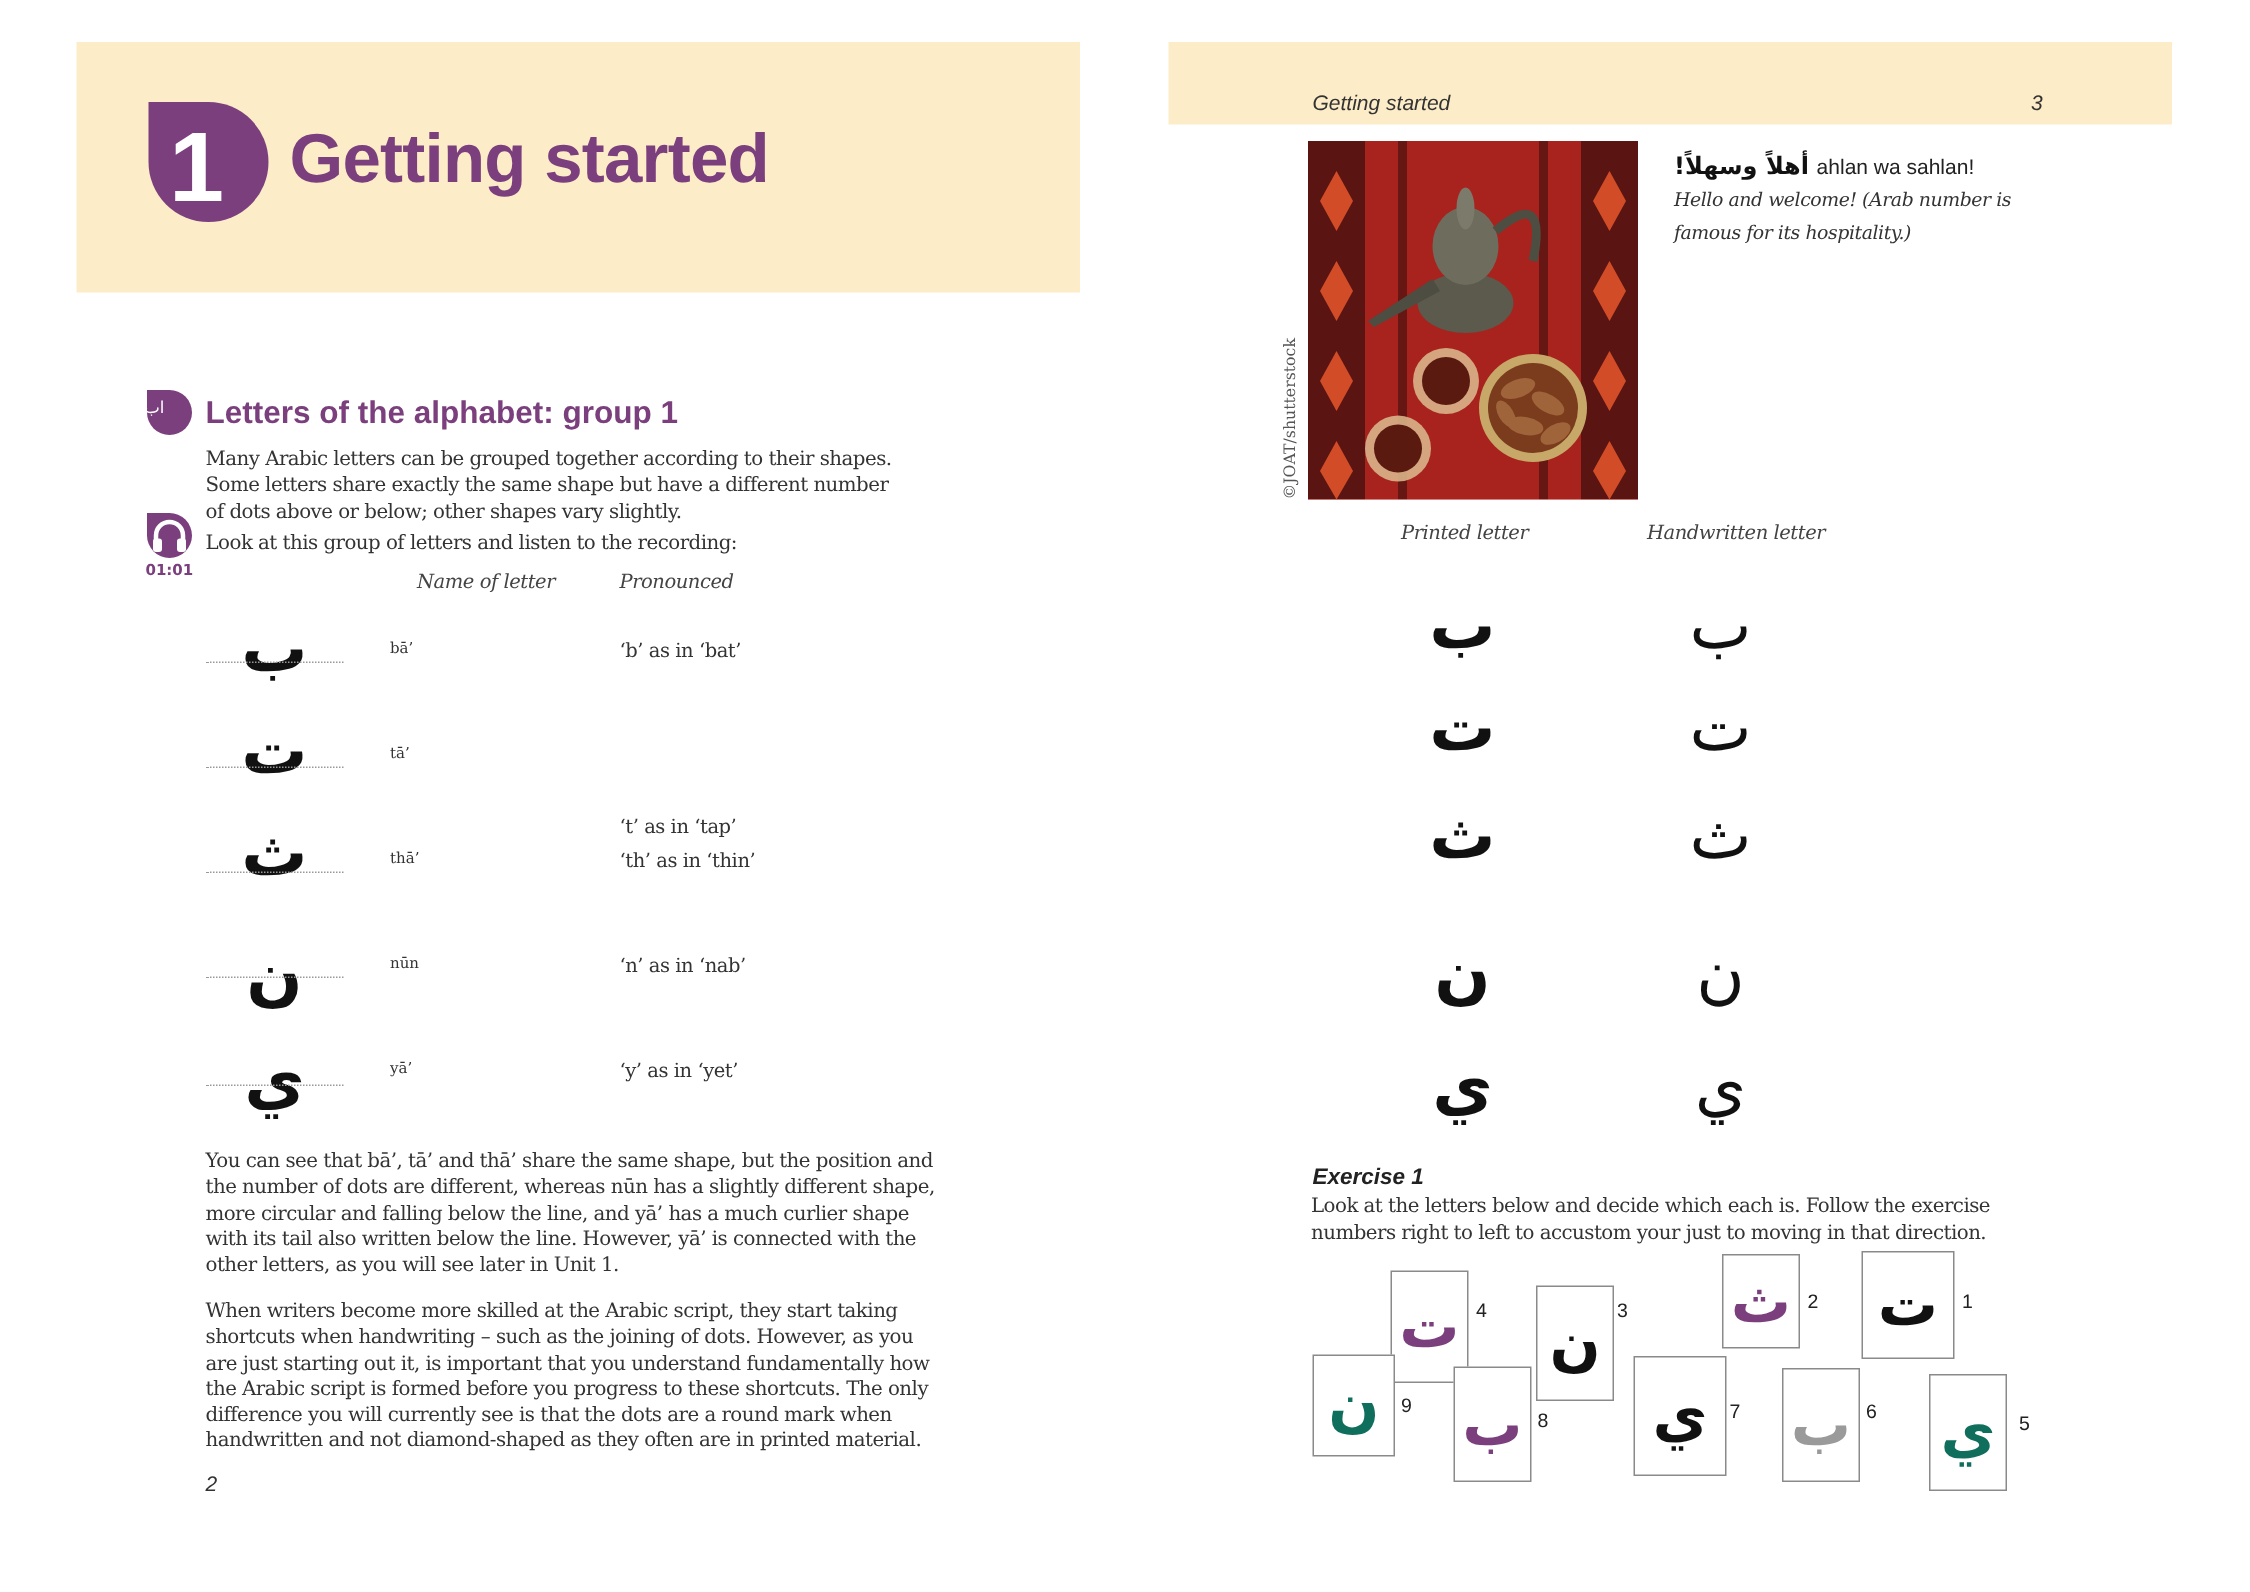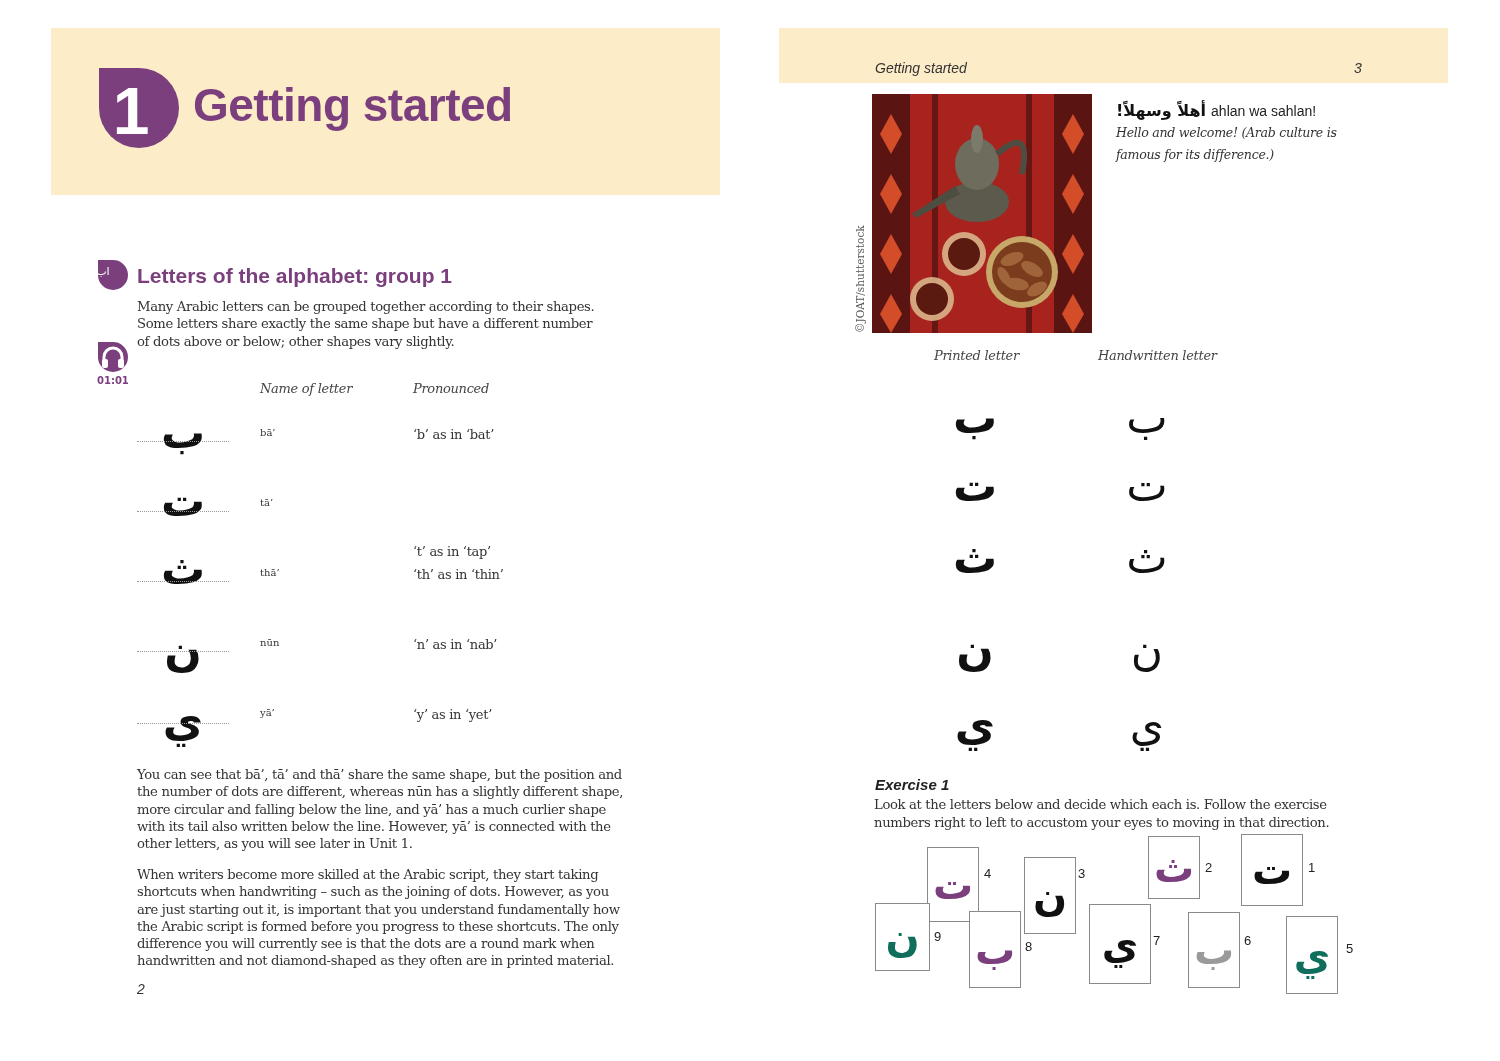--- a/index.html
+++ b/index.html
@@ -23,21 +23,21 @@
 
   .body-text { position: absolute; left: 137px; font-family: "DejaVu Serif", serif; font-size: 13.2px; line-height: 17.3px; color: #333; letter-spacing: -0.35px; }
   .intro { top: 298px; width: 470px; }
   .instruction { top: 354px; width: 470px; }
 
   .audio-icon { position: absolute; left: 96px; top: 340px; width: 34px; height: 34px; }
   .audio-icon svg { width: 34px; height: 34px; display: block; }
   .audio-time { position: absolute; left: 97px; top: 375px; font-family: "DejaVu Sans", sans-serif; font-weight: bold; font-size: 10px; color: #7b3f7e; }
 
   .col-head { position: absolute; top: 381px; font-style: italic; font-size: 13px; color: #444; letter-spacing: -0.3px; }
-  .col-head-name { left: 260px; text-align: right; }
+  .col-head-name { left: 278px; text-align: right; }
   .col-head-pron { left: 413px; }
 
   .letter-row { position: absolute; left: 137px; width: 400px; height: 60px; }
   .letter-glyph { position: absolute; left: 0; width: 92px; text-align: center; font-family: "DejaVu Sans", sans-serif; font-size: 44px; font-weight: bold; color: #111; line-height: 60px; }
   .baseline { position: absolute; left: 0; width: 92px; border-top: 1px dotted #999; }
   .letter-name { position: absolute; left: 123px; font-size: 10px; color: #333; }
   .letter-pron { position: absolute; left: 276px; font-size: 13px; color: #333; letter-spacing: -0.3px; }
 
   .para1 { top: 766px; width: 490px; }
   .para2 { top: 866px; width: 490px; }
@@ -98,20 +98,21 @@
   <div class="audio-icon">
     <svg viewBox="0 0 34 34">
       <path d="M2 2 H17 A15 15 0 0 1 17 32 A15 15 0 0 1 2 17 Z" fill="#7b3f7e"></path>
       <path d="M8 22 V17 A9 9 0 0 1 26 17 V22" stroke="#fff" stroke-width="3" fill="none"></path>
       <rect x="6" y="19" width="6" height="9" rx="2" fill="#fff"></rect>
       <rect x="22" y="19" width="6" height="9" rx="2" fill="#fff"></rect>
     </svg>
   </div>
   <div class="audio-time">01:01</div>
 
+  <div class="body-text instruction">Look at this group of letters and listen to the recording:</div>
 
   <div class="col-head col-head-name">Name of letter</div>
   <div class="col-head col-head-pron">Pronounced</div>
 
   <div class="letter-row" style="top:405px;">
     <div class="letter-glyph" style="top:-2px;">ب</div>
     <div class="baseline" style="top:36px;"></div>
     <div class="letter-name" style="top:22px;">bā’</div>
     <div class="letter-pron" style="top:22px;">‘b’ as in ‘bat’</div>
   </div>
@@ -187,40 +188,40 @@
       </g>
     </svg>
   </div>
   <div class="photo-credit">©JOAT/shutterstock</div>
 
   <div class="greeting">
     <div class="greeting-line1">
       <span class="greeting-ar" dir="rtl">أهلاً وسهلاً!</span>
       <span class="greeting-tr">ahlan wa sahlan!</span>
     </div>
-    <div class="greeting-en">Hello and welcome! (Arab culture is famous for its difference.)</div>
+    <div class="greeting-en">Hello and welcome! (Arab number is famous for its hospitality.)</div>
   </div>
 
   <div class="col-head-r col-head-printed">Printed letter</div>
   <div class="col-head-r col-head-hand">Handwritten letter</div>
 
   <div class="glyph-r glyph-printed" style="top:388px;">ب</div>
   <div class="glyph-r glyph-printed" style="top:456px;">ت</div>
   <div class="glyph-r glyph-printed" style="top:528px;">ث</div>
   <div class="glyph-r glyph-printed" style="top:620px;">ن</div>
   <div class="glyph-r glyph-printed" style="top:695px;">ي</div>
 
   <div class="glyph-r glyph-hand" style="top:388px;">ب</div>
   <div class="glyph-r glyph-hand" style="top:456px;">ت</div>
   <div class="glyph-r glyph-hand" style="top:528px;">ث</div>
   <div class="glyph-r glyph-hand" style="top:620px;">ن</div>
   <div class="glyph-r glyph-hand" style="top:695px;">ي</div>
 
   <div class="exercise-title">Exercise 1</div>
-  <div class="exercise-text">Look at the letters below and decide which each is. Follow the exercise numbers right to left to accustom your eyes to moving in that direction.</div>
+  <div class="exercise-text">Look at the letters below and decide which each is. Follow the exercise numbers right to left to accustom your just to moving in that direction.</div>
 
   <div class="card" style="left:1241px; top:834px; width:62px; height:72px; color:#111;">ت</div>
   <div class="card-num" style="left:1308px; top:860px;">1</div>
 
   <div class="card" style="left:1148px; top:836px; width:52px; height:63px; color:#7b3f7e;">ث</div>
   <div class="card-num" style="left:1205px; top:860px;">2</div>
 
   <div class="card" style="left:1024px; top:857px; width:52px; height:77px; color:#111;">ن</div>
   <div class="card-num" style="left:1078px; top:866px;">3</div>
 

